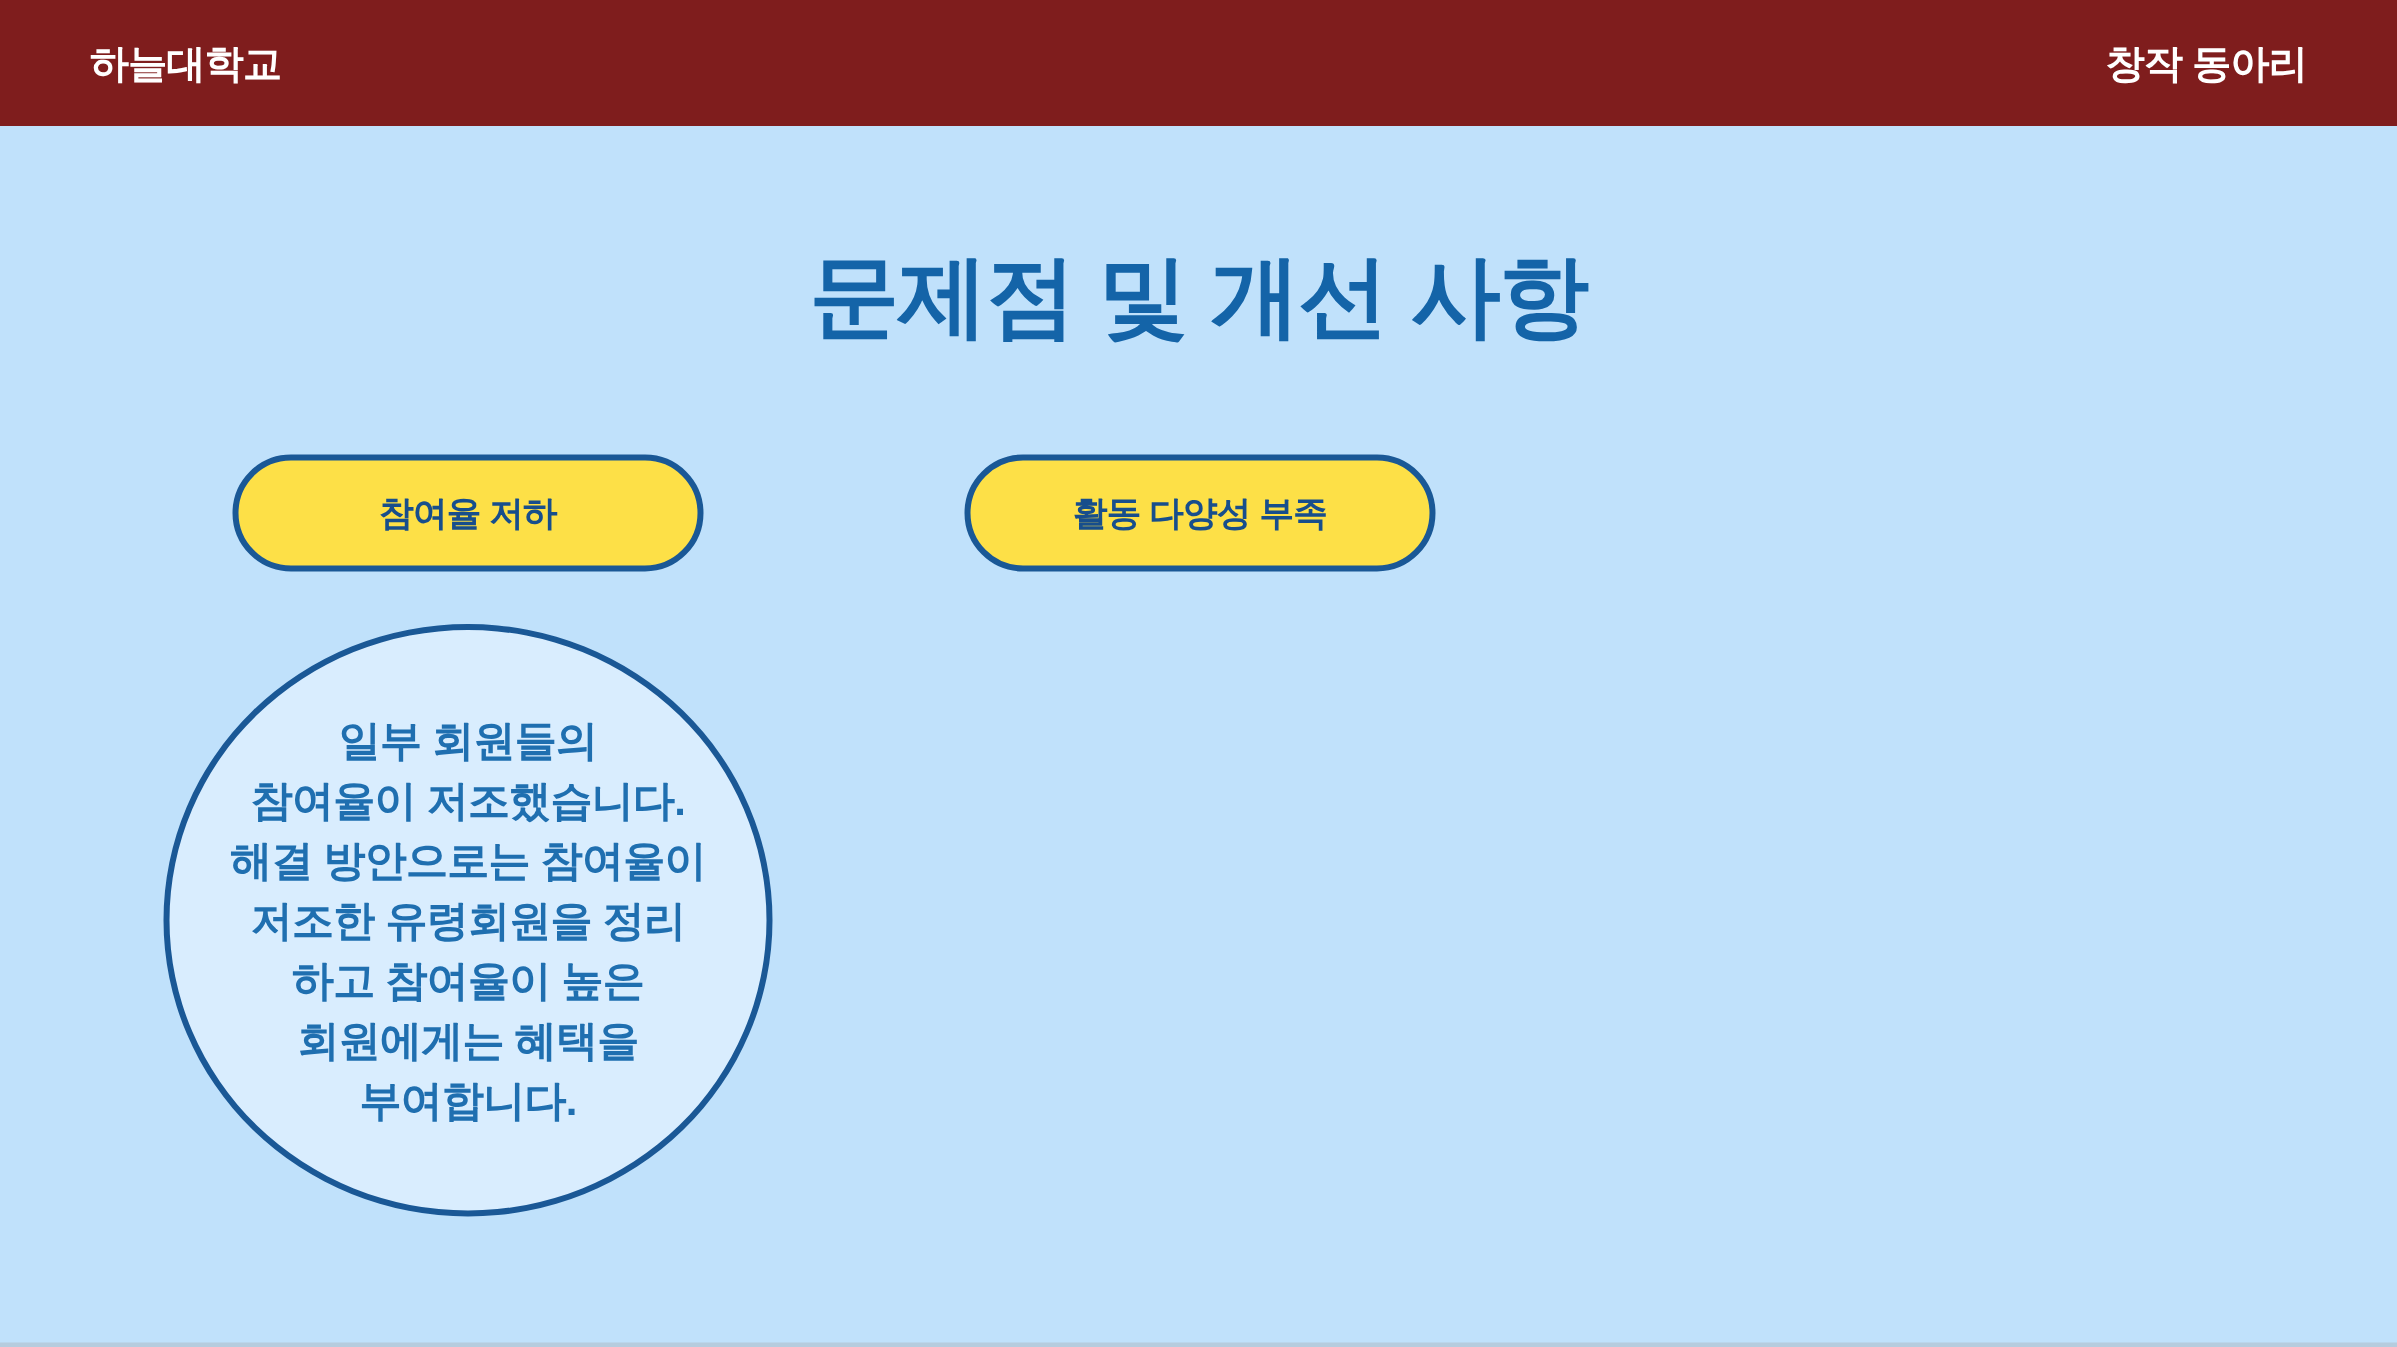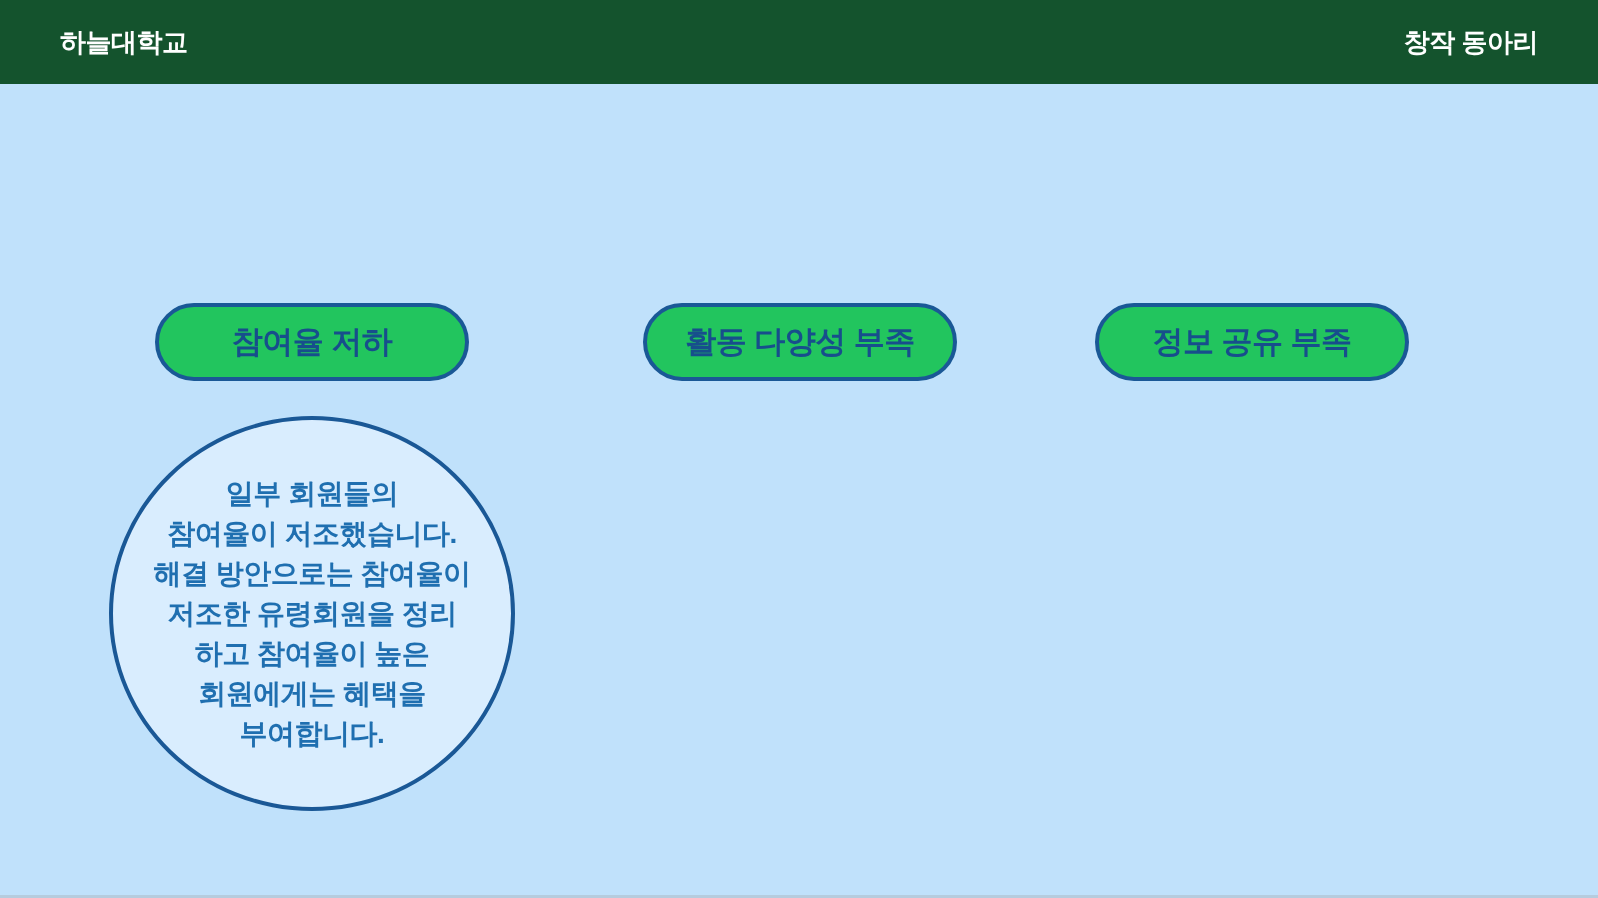--- a/index.html
+++ b/index.html
@@ -8,21 +8,21 @@
     width: 1598px; height: 898px; overflow: hidden;
   }
   .slide {
     position: relative;
     width: 1598px; height: 898px;
     background: #c0e1fb;
   }
   .header {
     position: absolute; top: 0; left: 0; right: 0;
     height: 84px;
-    background: #14532d;
+    background: #7f1d1d;
     display: flex; align-items: center; justify-content: space-between;
     padding: 0 60px; box-sizing: border-box;
   }
   .header-text {
     color: #ffffff;
     font-size: 26px;
     font-weight: 700;
     letter-spacing: -0.5px;
   }
   .title {
@@ -37,25 +37,25 @@
     position: absolute;
     top: 303px;
     width: 406px;
     display: flex; flex-direction: column; align-items: center;
   }
   .col-1 { left: 109px; }
   .col-2 { left: 597px; }
   .col-3 { left: 1049px; }
   .pill {
     width: 306px; height: 70px;
-    background: #22c55e;
+    background: #fde047;
     border: 4px solid #1a5896;
     border-radius: 40px;
     display: flex; align-items: center; justify-content: center;
-    font-size: 31px;
+    font-size: 23px;
     font-weight: 700;
     color: #174e8c;
     letter-spacing: -0.5px;
   }
   .circle {
     margin-top: 35px;
     width: 398px; height: 387px;
     background: #d9edfe;
     border: 4px solid #1a5896;
     border-radius: 50%;
@@ -81,20 +81,21 @@
 </head>
 <body>
 
 <div class="slide">
 
   <div class="header">
     <div class="header-text">하늘대학교</div>
     <div class="header-text">창작 동아리</div>
   </div>
 
+  <div class="title">문제점 및 개선 사항</div>
 
   <div class="col col-1">
     <div class="pill">
       <span>참여율 저하</span>
     </div>
     <div class="circle">
       <div class="circle-text">일부 회원들의
 참여율이 저조했습니다.
 해결 방안으로는 참여율이
 저조한 유령회원을 정리
@@ -104,20 +105,17 @@
     </div>
   </div>
 
   <div class="col col-2">
     <div class="pill">
       <span>활동 다양성 부족</span>
     </div>
   </div>
 
   <div class="col col-3">
-    <div class="pill">
-      <span>정보 공유 부족</span>
-    </div>
   </div>
 
   <div class="bottom-edge"></div>
 
 </div>
 
 </body></html>

